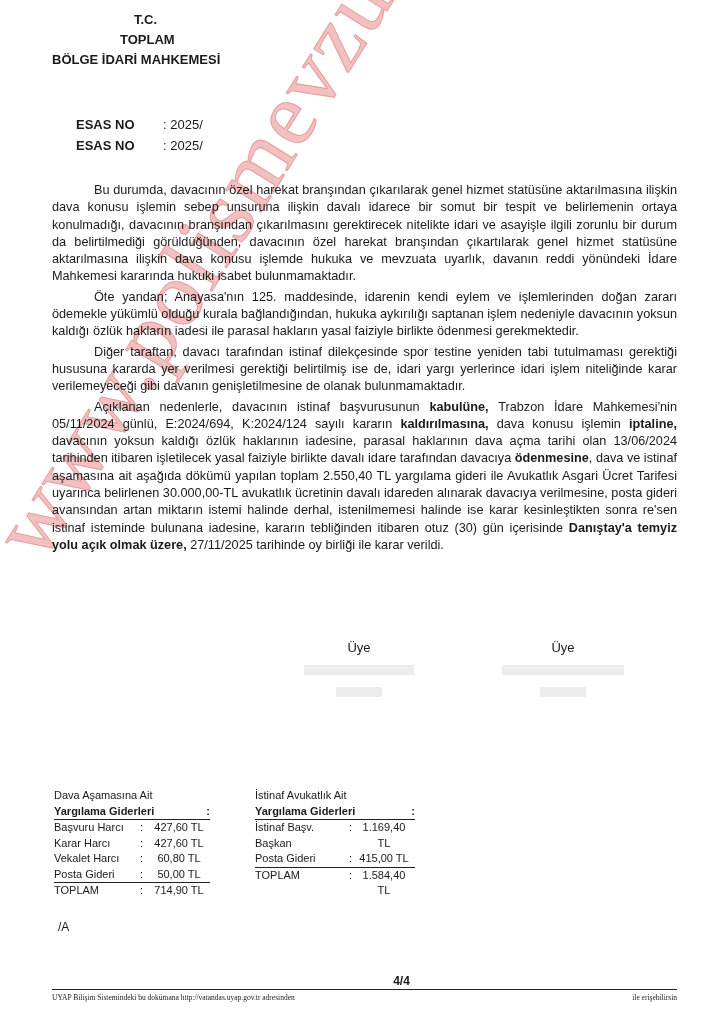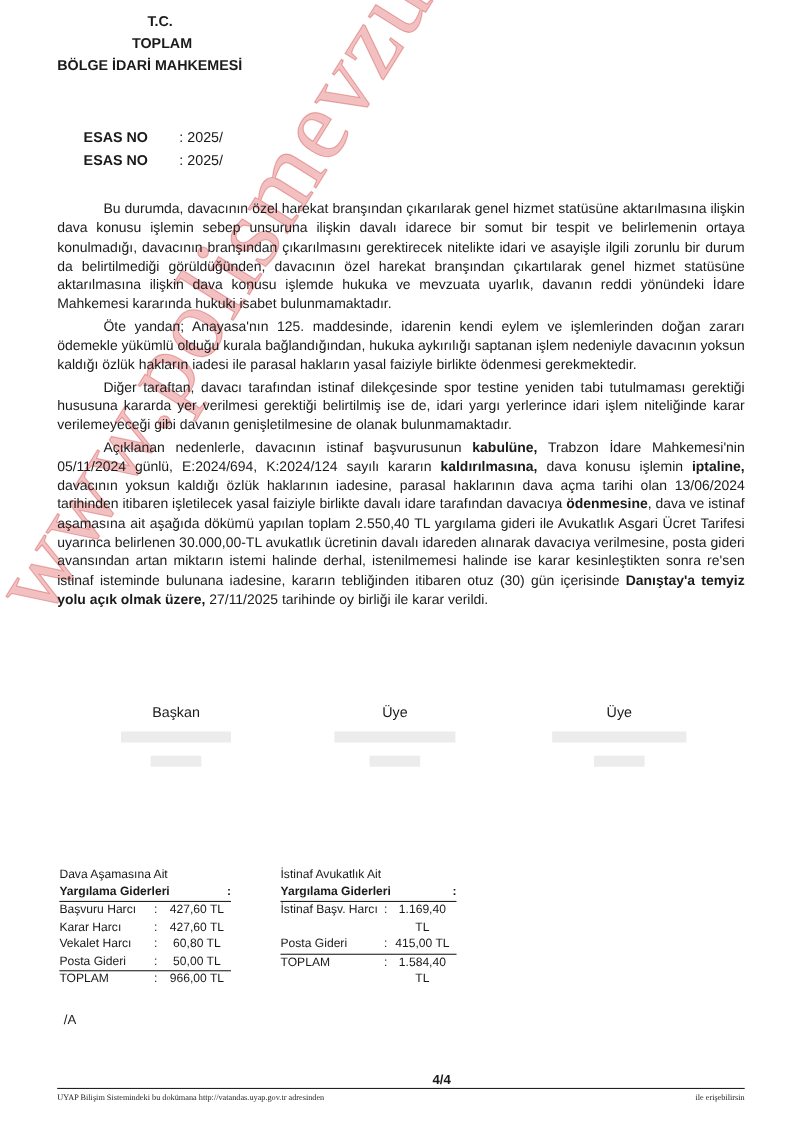--- a/index.html
+++ b/index.html
@@ -66,25 +66,20 @@
 </div>
 
 <div class="body-text">
   <p>Bu durumda, davacının özel harekat branşından çıkarılarak genel hizmet statüsüne aktarılmasına ilişkin dava konusu işlemin sebep unsuruna ilişkin davalı idarece bir somut bir tespit ve belirlemenin ortaya konulmadığı, davacının branşından çıkarılmasını gerektirecek nitelikte idari ve asayişle ilgili zorunlu bir durum da belirtilmediği görüldüğünden, davacının özel harekat branşından çıkartılarak genel hizmet statüsüne aktarılmasına ilişkin dava konusu işlemde hukuka ve mevzuata uyarlık, davanın reddi yönündeki İdare Mahkemesi kararında hukuki isabet bulunmamaktadır.</p>
   <p>Öte yandan; Anayasa'nın 125. maddesinde, idarenin kendi eylem ve işlemlerinden doğan zararı ödemekle yükümlü olduğu kurala bağlandığından, hukuka aykırılığı saptanan işlem nedeniyle davacının yoksun kaldığı özlük hakların iadesi ile parasal hakların yasal faiziyle birlikte ödenmesi gerekmektedir.</p>
   <p>Diğer taraftan, davacı tarafından istinaf dilekçesinde spor testine yeniden tabi tutulmaması gerektiği hususuna kararda yer verilmesi gerektiği belirtilmiş ise de, idari yargı yerlerince idari işlem niteliğinde karar verilemeyeceği gibi davanın genişletilmesine de olanak bulunmamaktadır.</p>
   <p><span>Açıklanan nedenlerle, davacının istinaf başvurusunun </span><b>kabulüne,</b><span> Trabzon İdare Mahkemesi'nin 05/11/2024 günlü, E:2024/694, K:2024/124 sayılı kararın </span><b>kaldırılmasına,</b><span> dava konusu işlemin </span><b>iptaline,</b><span> davacının yoksun kaldığı özlük haklarının iadesine, parasal haklarının dava açma tarihi olan 13/06/2024 tarihinden itibaren işletilecek yasal faiziyle birlikte davalı idare tarafından davacıya </span><b>ödenmesine</b><span>, dava ve istinaf aşamasına ait aşağıda dökümü yapılan toplam 2.550,40 TL yargılama gideri ile Avukatlık Asgari Ücret Tarifesi uyarınca belirlenen 30.000,00-TL avukatlık ücretinin davalı idareden alınarak davacıya verilmesine, posta gideri avansından artan miktarın istemi halinde derhal, istenilmemesi halinde ise karar kesinleştikten sonra re'sen istinaf isteminde bulunana iadesine, kararın tebliğinden itibaren otuz (30) gün içerisinde </span><b>Danıştay'a temyiz yolu açık olmak üzere,</b><span> 27/11/2025 tarihinde oy birliği ile karar verildi.</span></p>
 </div>
 
 <div class="sigs">
-  <div class="sig" style="left:58px; width:100px;">
-    <div>Başkan</div>
-    <div class="name-bar" style="width:100px;"></div>
-    <div class="title-bar" style="width:46px;"></div>
-  </div>
   <div class="sig" style="left:252px; width:110px;">
     <div>Üye</div>
     <div class="name-bar" style="width:110px;"></div>
     <div class="title-bar" style="width:46px;"></div>
   </div>
   <div class="sig" style="left:450px; width:122px;">
     <div>Üye</div>
     <div class="name-bar" style="width:122px;"></div>
     <div class="title-bar" style="width:46px;"></div>
   </div>
@@ -112,32 +107,32 @@
       <span class="v" style="width:54px">60,80 TL</span>
     </div>
   <div class="r ul">
       <span class="k" style="width:86px">Posta Gideri</span>
       <span style="width:12px">:</span>
       <span class="v" style="width:54px">50,00 TL</span>
     </div>
   <div class="r">
       <span class="k" style="width:86px">TOPLAM</span>
       <span style="width:12px">:</span>
-      <span class="v" style="width:54px">966,00 TL</span>
+      <span class="v" style="width:54px">714,90 TL</span>
     </div>
 </div>
 
 <div class="costs" style="left:255px; width:160px;">
   <div class="h1">İstinaf Avukatlık Ait</div>
   <div class="h2">
     <span>Yargılama Giderleri</span>
     <span>:</span>
   </div>
   <div class="r">
-      <span class="k" style="width:94px">İstinaf Başv. Harcı</span>
+      <span class="k" style="width:94px">İstinaf Başv. Başkan</span>
       <span style="width:6px">:</span>
       <span class="v" style="width:58px">1.169,40 TL</span>
     </div>
   <div class="r ul">
       <span class="k" style="width:94px">Posta Gideri</span>
       <span style="width:6px">:</span>
       <span class="v" style="width:58px">415,00 TL</span>
     </div>
   <div class="r">
       <span class="k" style="width:94px">TOPLAM</span>

